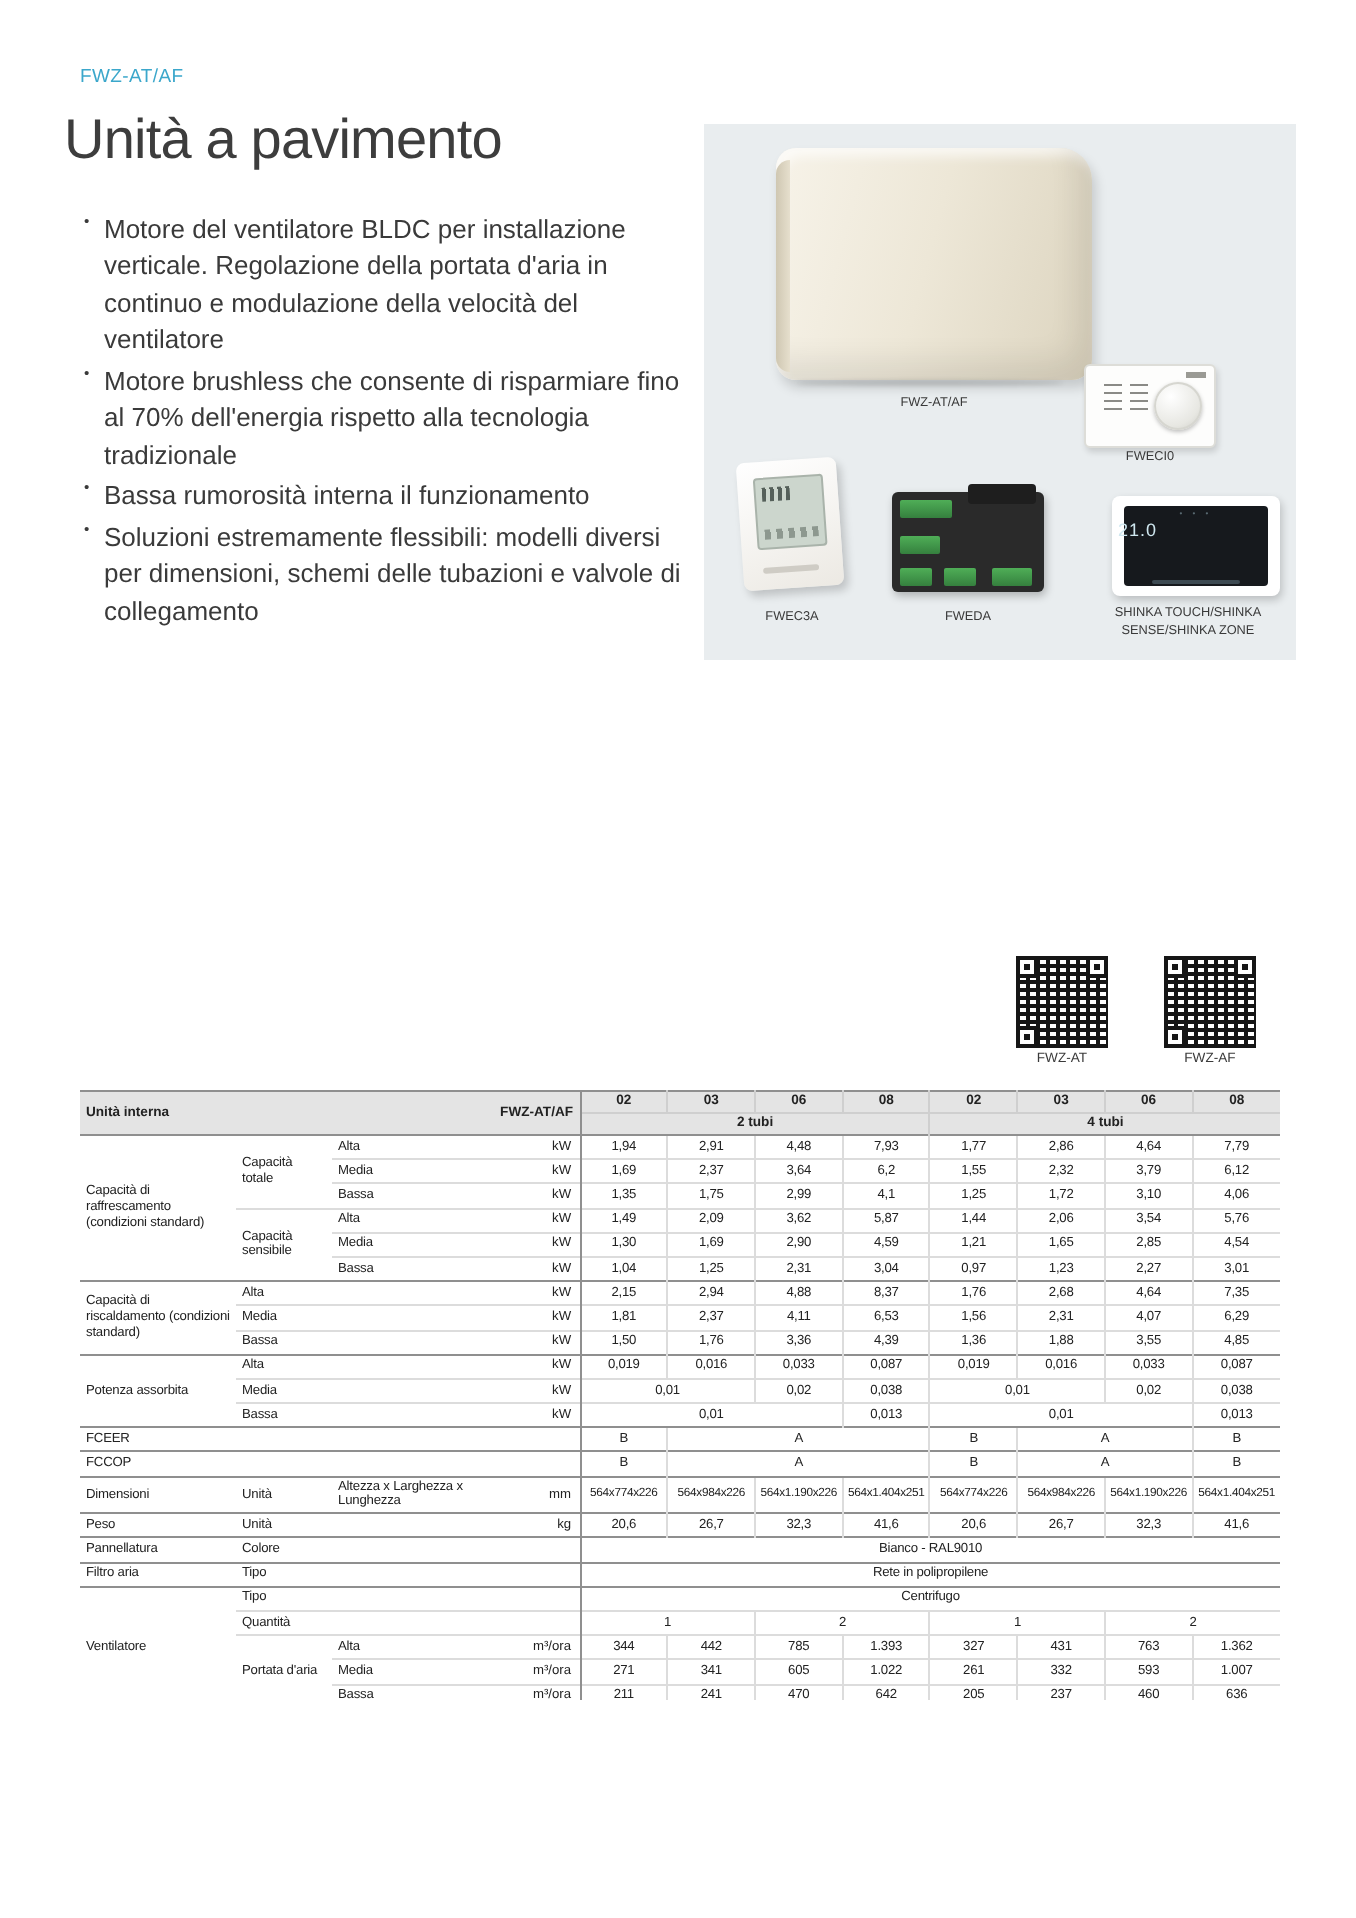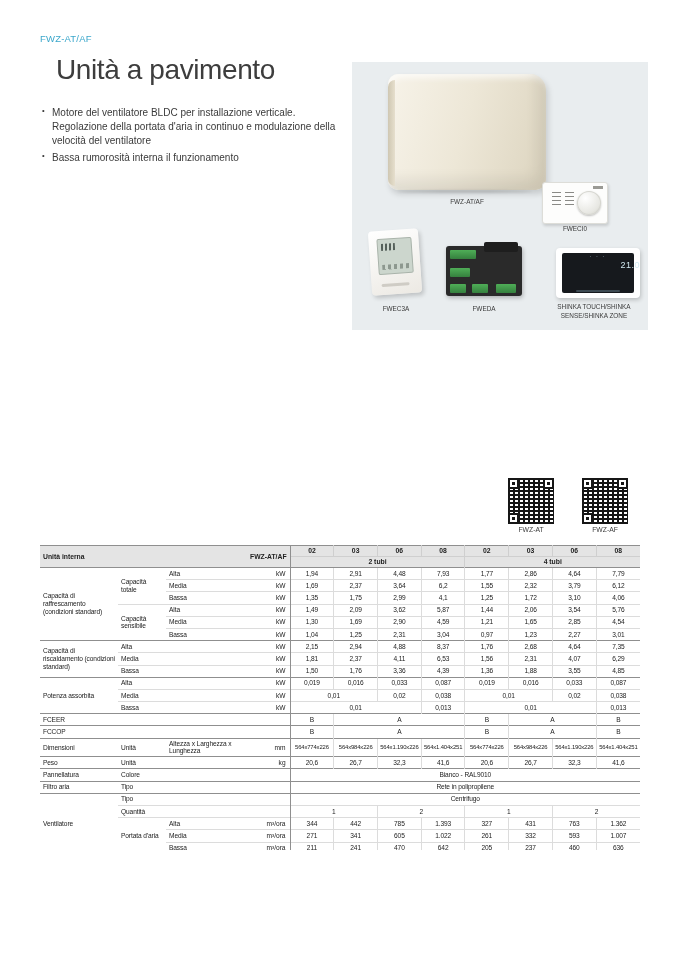--- a/index.html
+++ b/index.html
@@ -1,25 +1,25 @@
 <!DOCTYPE html>
 <html><head>
 <meta charset="utf-8">
 <style>
   html,body { margin:0; padding:0; }
   body { font-family:"Liberation Sans", sans-serif; background:#fff; }
   .page { position:relative; width:678px; height:850px; background:#fff; overflow:hidden; }
 
   
   .model-code { position:absolute; left:40px; top:33px; font-size:9.5px; color:#3ba7cb; letter-spacing:.2px; }
-  .page-title { position:absolute; left:56px; top:54px; font-size:28px; color:#3d3d3d; letter-spacing:-.4px; }
+  .page-title { position:absolute; left:32px; top:54px; font-size:28px; color:#3d3d3d; letter-spacing:-.4px; }
 
   
   .features { position:absolute; left:42px; top:106px; width:300px; margin:0; padding:0; list-style:none; }
-  .features li { position:relative; padding-left:10px; font-size:10px; line-height:1.42; color:#3a3a3a; margin-bottom:2px; }
+  .features li { position:relative; padding-left:10px; font-size:13px; line-height:1.42; color:#3a3a3a; margin-bottom:2px; }
   .features li::before { content:"•"; position:absolute; left:0; top:0; font-size:7.6px; color:#3a3a3a; }
 
   
   .panel { position:absolute; left:352px; top:62px; width:296px; height:268px; background:#e9edef; }
   .cap { position:absolute; font-size:6.4px; color:#3a3a3a; text-align:center; line-height:1.35; }
 
   .unit-img { position:absolute; left:36px; top:12px; width:158px; height:116px;
      background:linear-gradient(105deg,#f7f3e9 0%,#ede7d7 48%,#dcd4bf 100%);
      border-radius:10px 16px 10px 10px;
      box-shadow:inset -8px -10px 14px rgba(0,0,0,.08), inset 3px 4px 6px rgba(255,255,255,.7), 2px 4px 6px rgba(0,0,0,.15); }
@@ -53,21 +53,21 @@
      border-radius:3px; box-shadow:1px 2px 4px rgba(0,0,0,.25); }
   .fweda::before { content:""; position:absolute; right:4px; top:-4px; width:34px; height:10px; background:#1e1e1e; border-radius:2px; }
   .fweda .tb { position:absolute; height:9px; background:linear-gradient(180deg,#4fae57,#35803e); border-radius:1px; }
   .fweda .t1 { left:4px; top:4px; width:26px; } .fweda .t2 { left:4px; top:22px; width:20px; }
   .fweda .t3 { left:4px; bottom:3px; width:16px; } .fweda .t4 { left:26px; bottom:3px; width:16px; }
   .fweda .t5 { right:6px; bottom:3px; width:20px; }
 
   .shinka { position:absolute; left:204px; top:186px; width:84px; height:50px; background:#fff;
      border-radius:4px; box-shadow:1px 2px 4px rgba(0,0,0,.2); }
   .shinka .scr { position:absolute; left:6px; top:5px; right:6px; bottom:5px; background:#16191d; border-radius:2px; }
-  .shinka .temp { position:absolute; left:3px; right:0; top:12px; text-align:right; font-size:9px; color:#cfe7ef; letter-spacing:.5px; }
+  .shinka .temp { position:absolute; left:3px; right:0; top:12px; text-align:left; font-size:9px; color:#cfe7ef; letter-spacing:.5px; }
   .shinka .dots { position:absolute; left:0; right:0; top:6px; text-align:center; font-size:4px; color:#5a6a72; letter-spacing:2px; }
   .shinka .bar { position:absolute; left:20px; right:20px; bottom:6px; height:2px; background:#3d4a52; border-radius:1px; }
 
   
   .qr-wrap { position:absolute; left:504px; top:478px; display:flex; gap:20px; }
   .qr-item { width:54px; text-align:center; }
   .qr { position:relative; width:46px; height:46px; margin:0 auto; background:
       repeating-linear-gradient(0deg,#161616 0 2px,transparent 2px 4px),
       repeating-linear-gradient(90deg,#161616 0 2px,#fff 2px 5px); }
   .qr i { position:absolute; width:11px; height:11px; border:2px solid #161616; background:#fff; box-sizing:border-box; }
@@ -98,21 +98,23 @@
 </head>
 <body>
 
 <div class="page">
 
   <div class="model-code">FWZ-AT/AF</div>
   <h1 class="page-title" style="margin:0; font-weight:normal;">Unità a pavimento</h1>
 
   <ul class="features">
       <li>Motore del ventilatore BLDC per installazione verticale. Regolazione della portata d'aria in continuo e modulazione della velocità del ventilatore</li>
+      <li>Motore brushless che consente di risparmiare fino al 70% dell'energia rispetto alla tecnologia tradizionale</li>
       <li>Bassa rumorosità interna il funzionamento</li>
+      <li>Soluzioni estremamente flessibili: modelli diversi per dimensioni, schemi delle tubazioni e valvole di collegamento</li>
     </ul>
 
   <div class="panel">
     <div class="unit-img"></div>
     <div class="cap" style="left:36px; top:136px; width:158px;">FWZ-AT/AF</div>
 
     <div class="fwec10">
       <span class="sym s1"></span>
       <span class="sym s2"></span>
       <span class="slot"></span>

